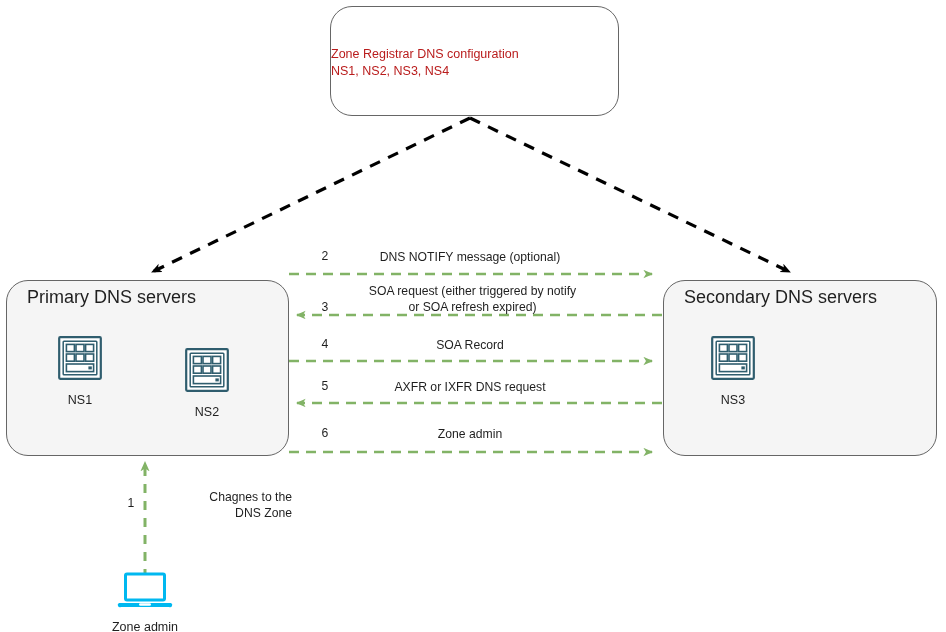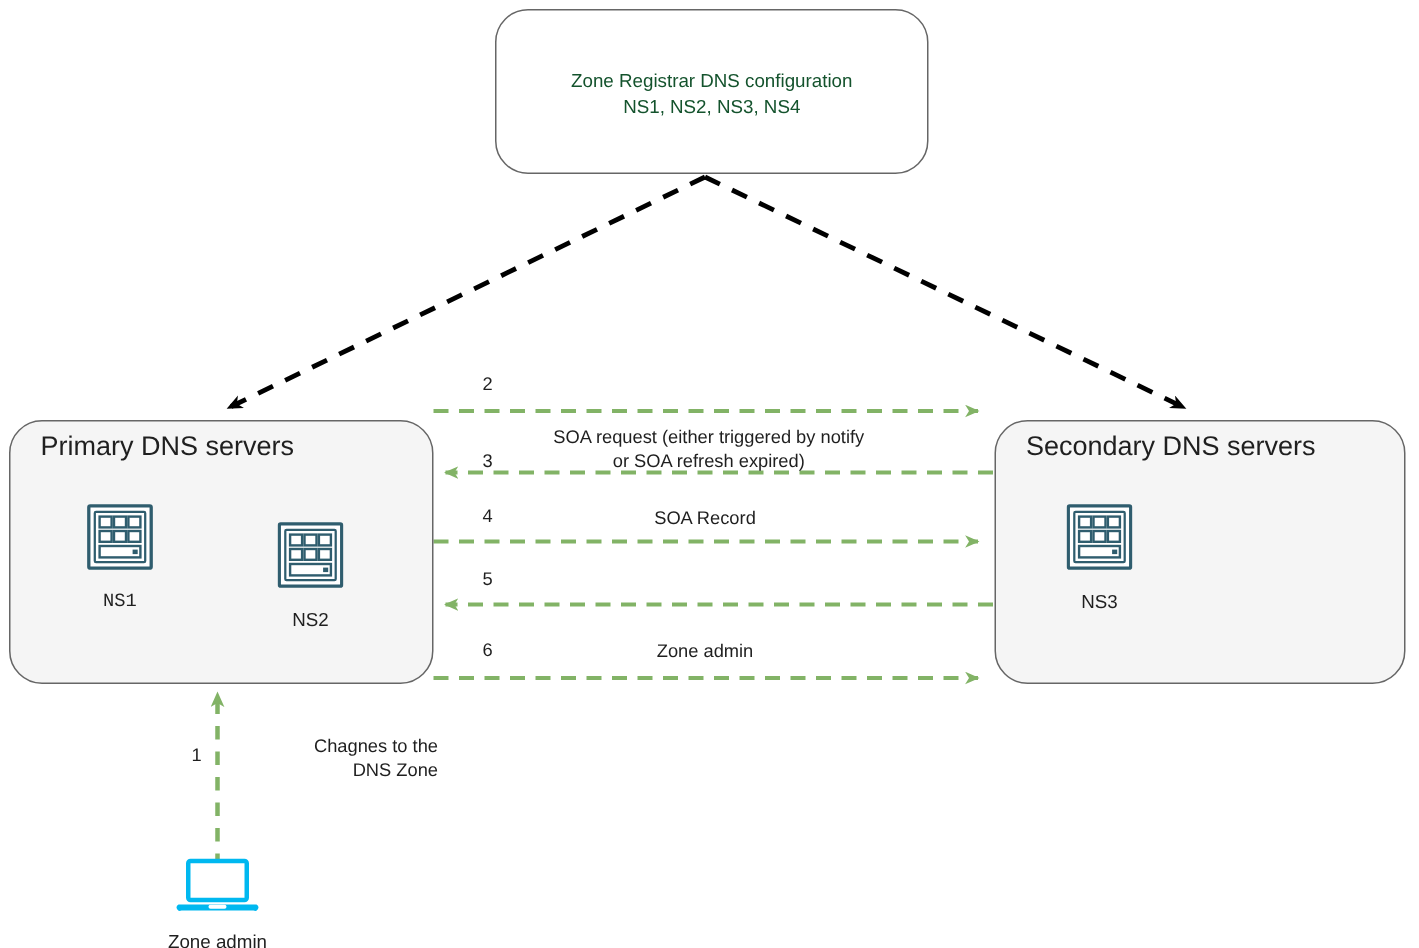--- a/index.html
+++ b/index.html
@@ -33,23 +33,22 @@
   .node-white {
     background: #ffffff;
   }
   .node-grey {
     background: #f5f5f5;
   }
   .centered-text {
     position: absolute;
     left: 0;
     right: 0;
-    text-align: center;
     font-size: 12.5px;
-    color: #14532d;
+    color: #b91c1c;
     line-height: 17px;
     white-space: pre-line;
   }
   .box-title {
     position: absolute;
     font-size: 18px;
     color: #1f1f1f;
     line-height: 16px;
   }
   .server-group {
@@ -148,21 +147,21 @@
   </svg>
 
   <div class="node-box node-white" style="left:330px; top:6px; width:289px; height:110px;">
     <div class="centered-text" style="top:39px;">Zone Registrar DNS configuration
 NS1, NS2, NS3, NS4</div>
   </div>
 
   <div class="node-box node-grey" style="left:6px; top:280px; width:283px; height:176px;">
     <div class="box-title" style="left:20px; top:8px;">Primary DNS servers</div>
 
-    <div class="server-group" style="left:28px; top:55px;font-family:Liberation Mono, monospace;">
+    <div class="server-group" style="left:28px; top:55px;">
       <span class="server-icon-wrap">
         <svg width="44" height="44" viewBox="0 0 44 44" xmlns="http://www.w3.org/2000/svg">
           <rect x="1.2" y="1.2" width="41.6" height="41.6" rx="1" fill="#ffffff" stroke="#2f5d6e" stroke-width="2.2"></rect>
           <rect x="5.2" y="5.2" width="33.6" height="33.6" rx="0.8" fill="#ffffff" stroke="#2f5d6e" stroke-width="1.5"></rect>
           <rect x="8.4" y="8.4" width="8" height="7.2" fill="#ffffff" stroke="#2f5d6e" stroke-width="1.6"></rect>
           <rect x="18" y="8.4" width="8" height="7.2" fill="#ffffff" stroke="#2f5d6e" stroke-width="1.6"></rect>
           <rect x="27.6" y="8.4" width="8" height="7.2" fill="#ffffff" stroke="#2f5d6e" stroke-width="1.6"></rect>
           <rect x="8.4" y="18" width="8" height="7.2" fill="#ffffff" stroke="#2f5d6e" stroke-width="1.6"></rect>
           <rect x="18" y="18" width="8" height="7.2" fill="#ffffff" stroke="#2f5d6e" stroke-width="1.6"></rect>
           <rect x="27.6" y="18" width="8" height="7.2" fill="#ffffff" stroke="#2f5d6e" stroke-width="1.6"></rect>
@@ -209,29 +208,31 @@
           <rect x="8.4" y="28" width="27.2" height="7.6" fill="#ffffff" stroke="#2f5d6e" stroke-width="1.6"></rect>
           <rect x="30.4" y="30.4" width="3.4" height="3" fill="#2f5d6e"></rect>
         </svg>
       </span>
       <span class="server-label">NS3</span>
     </div>
 
   </div>
 
   <div class="flow-num" style="left:316px; top:249px;">2</div>
+  <div class="flow-label" style="left:345px; top:249px; width:250px;">DNS NOTIFY message (optional)</div>
 
   <div class="flow-num" style="left:316px; top:300px;">3</div>
   <div class="flow-label" style="left:340px; top:283px; width:265px;">SOA request (either triggered by notify
 or SOA refresh expired)</div>
 
   <div class="flow-num" style="left:316px; top:337px;">4</div>
   <div class="flow-label" style="left:345px; top:337px; width:250px;">SOA Record</div>
 
   <div class="flow-num" style="left:316px; top:379px;">5</div>
+  <div class="flow-label" style="left:345px; top:379px; width:250px;">AXFR or IXFR DNS request</div>
 
   <div class="flow-num" style="left:316px; top:426px;">6</div>
   <div class="flow-label" style="left:345px; top:426px; width:250px;">Zone admin</div>
 
   <div class="flow-num" style="left:122px; top:496px;">1</div>
   <div class="flow-label" style="left:172px; top:489px; width:120px;text-align:right;">Chagnes to the
 DNS Zone</div>
 
   <div class="admin-group" style="left:100px; top:572px; width:90px;">
     <span>

